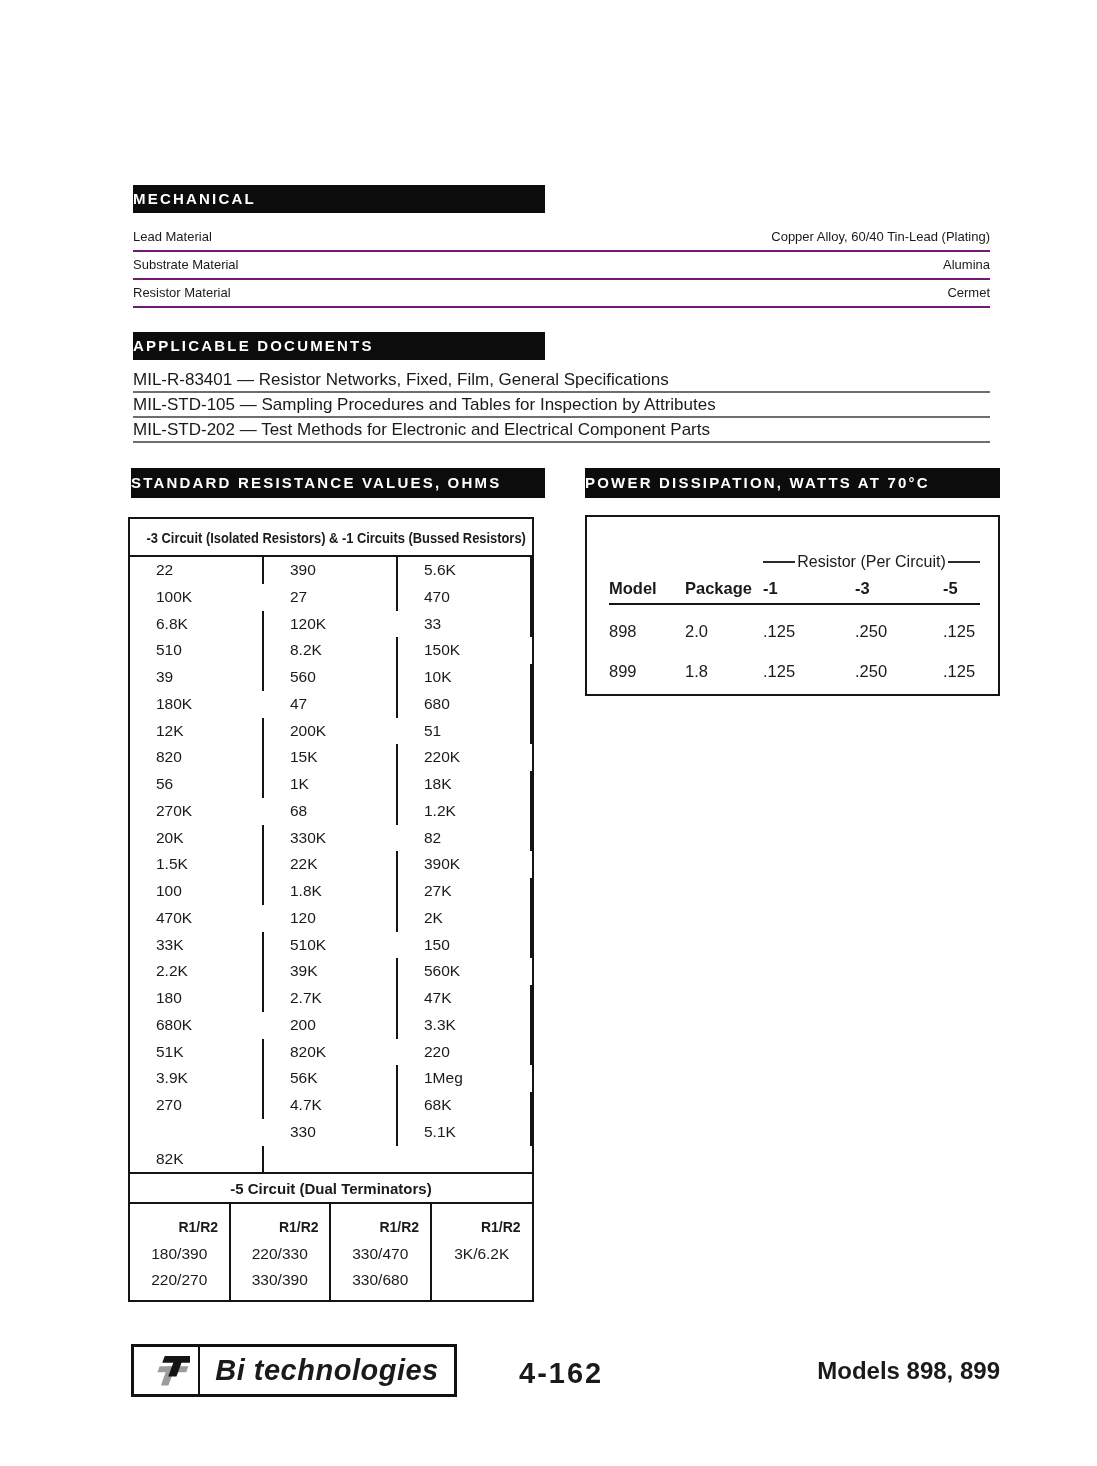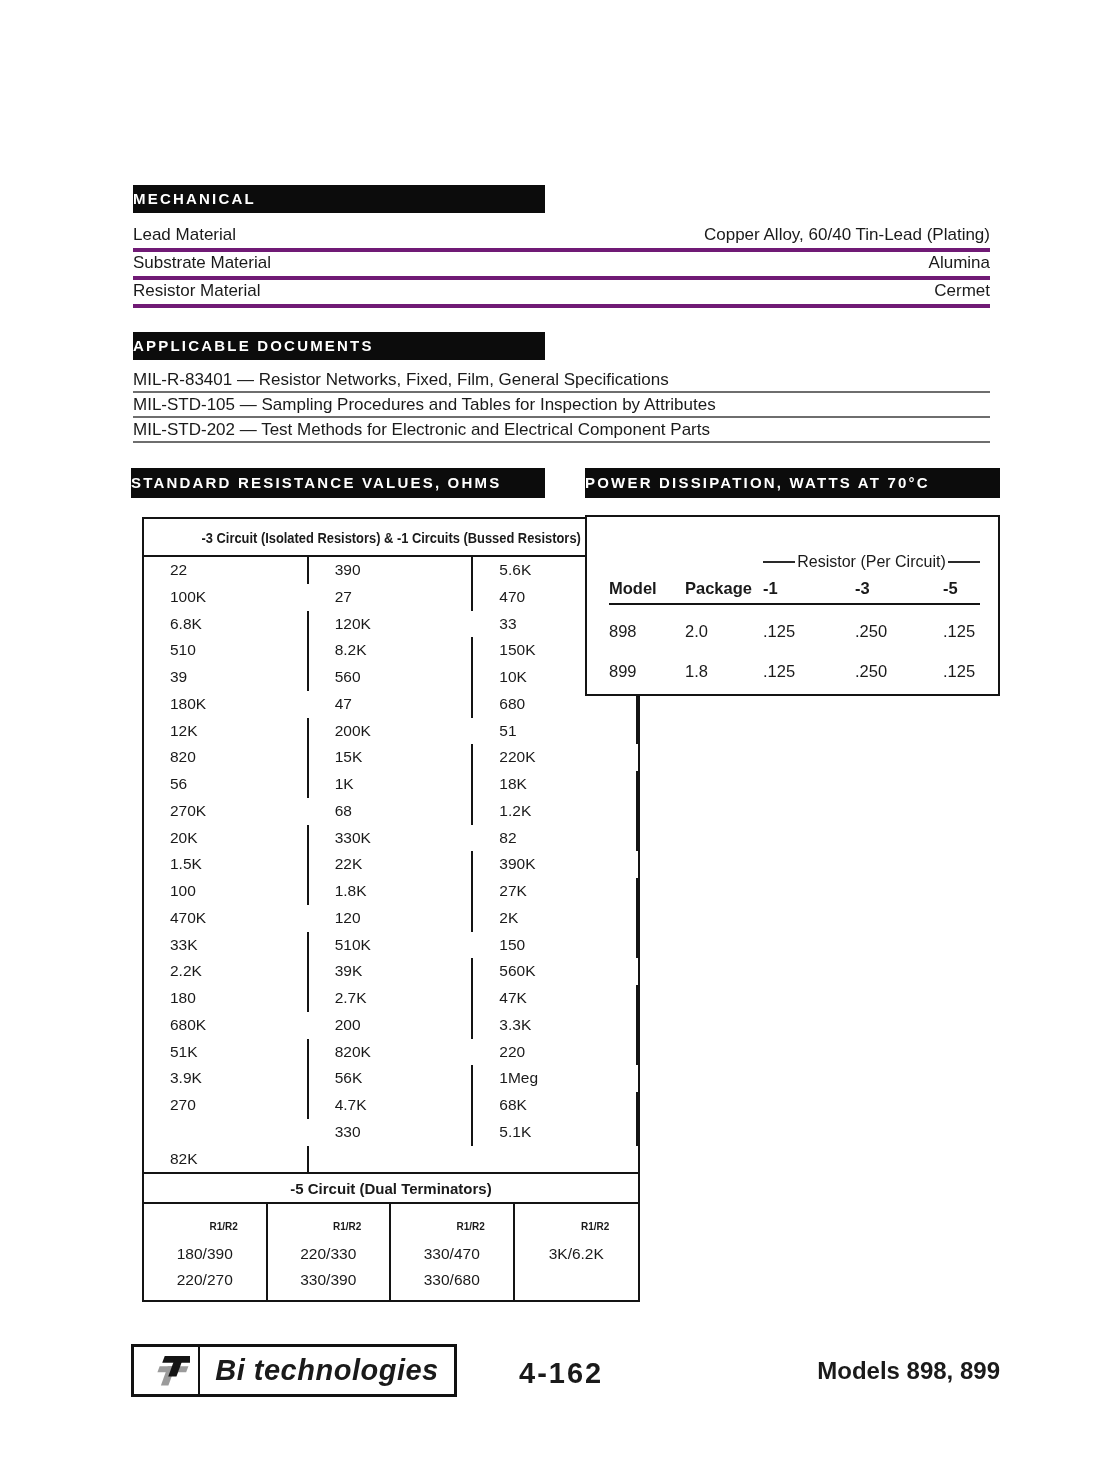--- a/index.html
+++ b/index.html
@@ -29,42 +29,41 @@
   .bar-srv   { left: 131px; top: 468px; width: 414px; height: 30px; line-height: 30px; }
   .bar-power { left: 585px; top: 468px; width: 415px; height: 30px; line-height: 30px; }
 
   
   .mech-rows { position: absolute; left: 133px; top: 224px; width: 857px; }
   .spec-row {
     display: flex;
     justify-content: space-between;
     align-items: flex-end;
     height: 28px;
-    border-bottom: 4px solid #701a75;
-    font-size: 17px;
+    border-bottom: 2px solid #701a75;
+    font-size: 13px;
     line-height: 26px;
   }
 
   
   .doc-rows { position: absolute; left: 133px; top: 368px; width: 857px; }
   .doc-row {
     height: 25px;
     line-height: 24px;
     border-bottom: 2px solid #6e6e6e;
     font-size: 17px;
     white-space: nowrap;
   }
 
   
   .rv-table {
     position: absolute;
-    left: 128px; top: 517px; width: 498px;
+    left: 128px; top: 517px; width: 406px;
     border: 2px solid #141414;
     background: #fff;
-    margin-left: 14px;
   }
   .rv-combined {
     height: 38px; line-height: 38px;
     border-bottom: 2px solid #141414;
     text-align: center;
     font-weight: bold; font-size: 14px;
     white-space: nowrap;
   }
   .rv-combined span { display: inline-block; transform: scaleX(0.92); transform-origin: center; }
   .rv-grid {
@@ -76,21 +75,21 @@
   .bcol { border-right: 2px solid #141414; }
   .rv5-header {
     border-top: 2px solid #141414;
     border-bottom: 2px solid #141414;
     height: 32px; line-height: 30px;
     text-align: center;
     font-weight: bold; font-size: 15px;
   }
   .rv5-grid { display: grid; grid-template-columns: 1fr 1fr 1fr 1fr; height: 96px; }
   .rv5-col { text-align: center; padding-top: 9px; }
-  .rv5-col .hdr { font-weight: bold; font-size: 10px; line-height: 28px; padding-left: 38px; }
+  .rv5-col .hdr { font-weight: bold; font-size: 14px; line-height: 28px; padding-left: 38px; }
   .rv5-col .val { font-size: 15.5px; line-height: 26px; }
 
   
   .pd-box {
     position: absolute;
     left: 585px; top: 515px; width: 415px; height: 181px;
     border: 2.5px solid #141414;
     background: #fff;
   }
   .pd-group {

